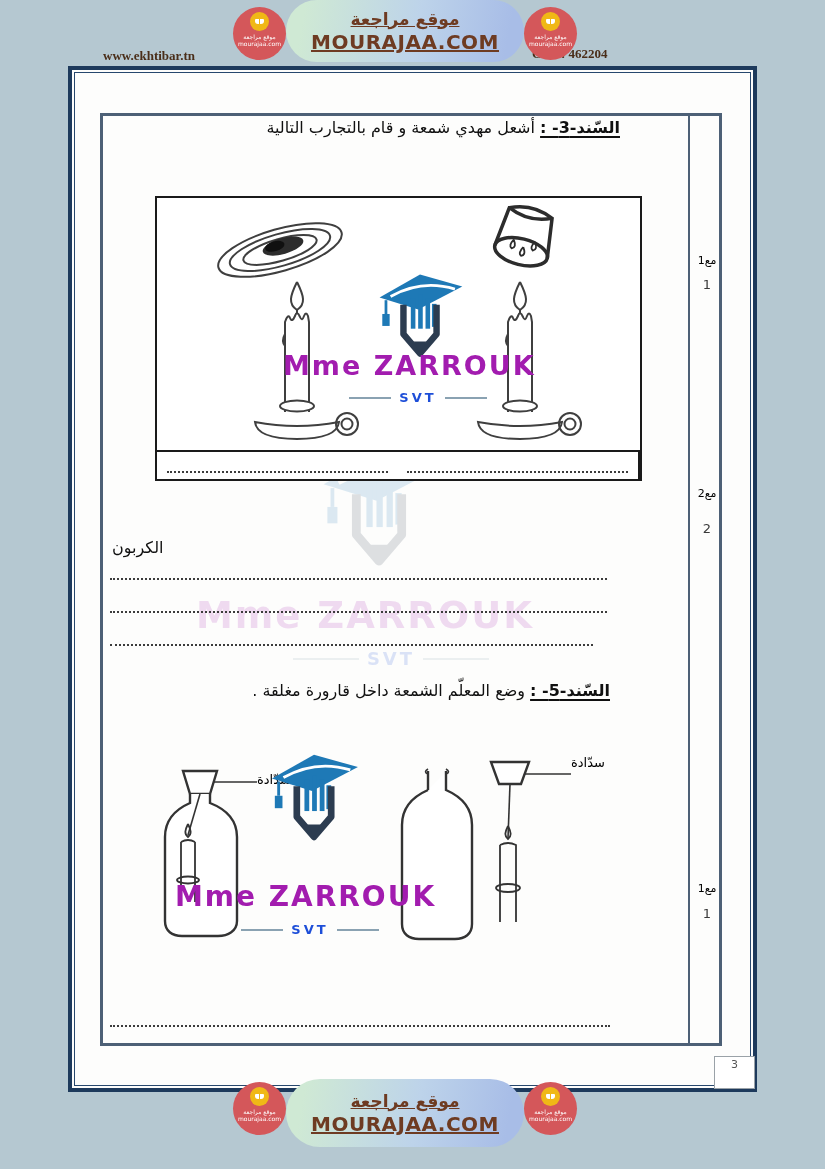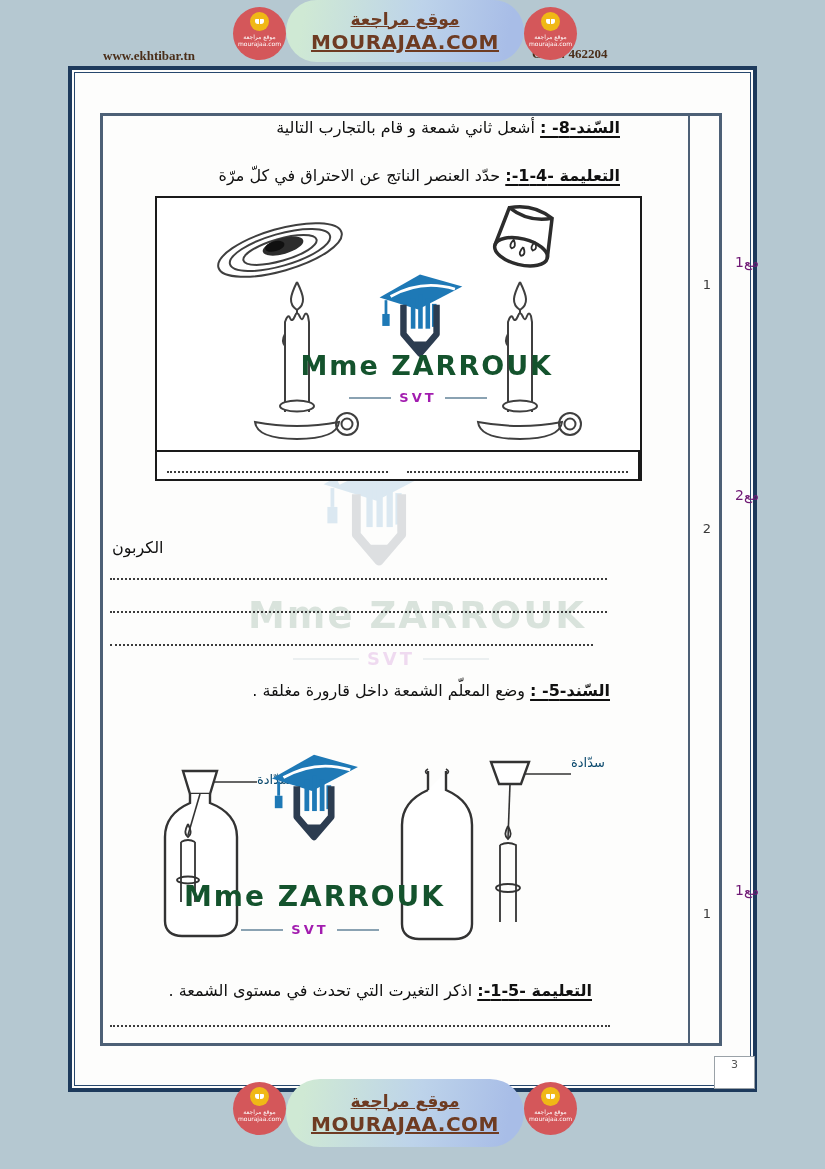--- a/index.html
+++ b/index.html
@@ -28,45 +28,45 @@
   .redcircle .t2{font-size:6px;color:#fff;line-height:7px;}
 
   
   .page{left:68px;top:66px;width:689px;height:1026px;background:#fdfdfc;
         border:4px solid #1d3a5c;box-sizing:border-box;}
   .page-inner{position:absolute;inset:2px;border:1px solid #27486e;}
   .content-frame{left:100px;top:113px;width:622px;height:933px;
                  border:3px solid #4d6076;box-sizing:border-box;background:transparent;}
   .margin-divider{left:688px;top:116px;width:0;height:927px;border-left:2px solid #4d6076;}
 
-  .mk{direction:rtl;font-size:14px;color:#701a75;margin-left:40px;}
+  .mk{direction:rtl;font-size:11px;color:#000000;}
   .sc{font-size:13px;color:#3a3a3a;}
 
   
   .tline{direction:rtl;font-size:16px;color:#101010;white-space:nowrap;}
   .tline .u{font-weight:700;text-decoration:underline;text-decoration-thickness:2px;text-underline-offset:3px;}
   .dotline{border-bottom:2px dotted #3c3c3c;height:13px;}
 
   
   .figbox{border:2px solid #1a1a1a;background:#fff;box-sizing:border-box;}
   .anstable{border:2px solid #1a1a1a;border-top:none;background:#fff;box-sizing:border-box;
             display:flex;}
   .anstable .cell{flex:1;position:relative;}
   .anstable .cell + .cell{border-right:2px solid #1a1a1a;}
   .anstable .cdots{position:absolute;left:4%;right:4%;bottom:6px;border-bottom:2px dotted #3c3c3c;}
 
   
-  .wmname{font-weight:700;color:#14532d;letter-spacing:2px;text-align:right;
+  .wmname{font-weight:700;color:#a21caf;letter-spacing:2px;text-align:left;
           font-family:"DejaVu Sans",sans-serif;}
   .wmsvt{display:flex;align-items:center;justify-content:center;gap:8px;}
   .wmsvt .dash{height:2px;background:#8aa2b2;width:42px;}
-  .wmsvt .svtxt{font-size:13px;font-weight:700;color:#a21caf;letter-spacing:3px;}
+  .wmsvt .svtxt{font-size:13px;font-weight:700;color:#1d4ed8;letter-spacing:3px;}
   .faint{opacity:.15;}
 
-  .stoplab{direction:rtl;font-size:13px;color:#0c4a6e;white-space:nowrap;}
+  .stoplab{direction:rtl;font-size:13px;color:#000000;white-space:nowrap;}
 
   .pagenumbox{width:41px;height:33px;border:1px solid #9aa2a8;background:#fff;
               font-size:11px;color:#555;text-align:center;line-height:16px;box-sizing:border-box;}
 </style>
 </head>
 <body>
 
 <svg width="0" height="0" style="position:absolute">
   <symbol id="zlogo" viewBox="0 0 100 112">
     <path d="M6,32 L50,7 L96,20 L48,45 Z" fill="#1e79b6"></path>
@@ -126,28 +126,24 @@
   <div class="abs margin-divider"></div>
 
   <div class="abs mk" style="left:694px;top:254px;width:26px;text-align:center;">مع1</div>
   <div class="abs sc" style="left:698px;top:277px;width:18px;text-align:center;">1</div>
   <div class="abs mk" style="left:694px;top:487px;width:26px;text-align:center;">مع2</div>
   <div class="abs sc" style="left:698px;top:521px;width:18px;text-align:center;">2</div>
   <div class="abs mk" style="left:694px;top:882px;width:26px;text-align:center;">مع1</div>
   <div class="abs sc" style="left:698px;top:906px;width:18px;text-align:center;">1</div>
 
   <div class="abs tline" style="right:205px;top:118px;">
-    <span class="u">السّند-8- :</span>
-    <span>أشعل ثاني شمعة و قام بالتجارب التالية</span>
-  </div>
-
-  <div class="abs tline" style="right:205px;top:166px;">
-    <span class="u">التعليمة -4-1-:</span>
-    <span>حدّد العنصر الناتج عن الاحتراق في كلّ مرّة</span>
-  </div>
+    <span class="u">السّند-3- :</span>
+    <span>أشعل مهدي شمعة و قام بالتجارب التالية</span>
+  </div>
+
 
   <div class="abs figbox" style="left:155px;top:196px;width:487px;height:256px;">
     <svg width="483" height="252" viewBox="0 0 483 252">
       <g id="cdl" stroke="#3f3f3f" stroke-width="2" fill="none">
         <path d="M140,84 C133,98 131,106 140,112 C149,106 147,98 140,84"></path>
         <path d="M140,112 L140,119"></path>
         <path d="M128,214 L128,124 Q131,115 133,120 Q135,125 138,118 Q140,112 143,119 Q145,124 147,118 Q149,113 151,118 L152,124 L152,214" fill="#ffffff"></path>
         <path d="M128,136 q-4,7 0,12"></path>
         <ellipse cx="140" cy="208" rx="17" ry="5.5" fill="#ffffff"></ellipse>
         <path d="M98,224 Q100,241 140,241 Q180,241 182,224 Q140,232 98,224 Z" fill="#ffffff"></path>
@@ -238,24 +234,20 @@
   <svg class="abs" style="left:266px;top:748px;" width="96" height="107" viewBox="0 0 100 112">
       <use href="#zlogo"></use>
     </svg>
   <div class="abs wmname" style="left:175px;top:880px;width:270px;font-size:28px;">Mme ZARROUK</div>
   <div class="abs wmsvt" style="left:175px;top:922px;width:270px;">
     <span class="dash"></span>
     <span class="svtxt">SVT</span>
     <span class="dash"></span>
   </div>
 
-  <div class="abs tline" style="right:233px;top:981px;">
-    <span class="u">التعليمة -5-1-:</span>
-    <span>اذكر التغيرت التي تحدث في مستوى الشمعة .</span>
-  </div>
   <div class="abs dotline" style="left:110px;top:1012px;width:500px;"></div>
 
   <div class="abs pagenumbox" style="left:714px;top:1056px;">3</div>
 
   <div class="abs pill" style="left:286px;top:1079px;height:68px;">
     <span class="ar">موقع مراجعة</span>
     <span class="lat">MOURAJAA.COM</span>
   </div>
   <div class="abs redcircle" style="left:233px;top:1082px;">
     <span class="yellowdot">

